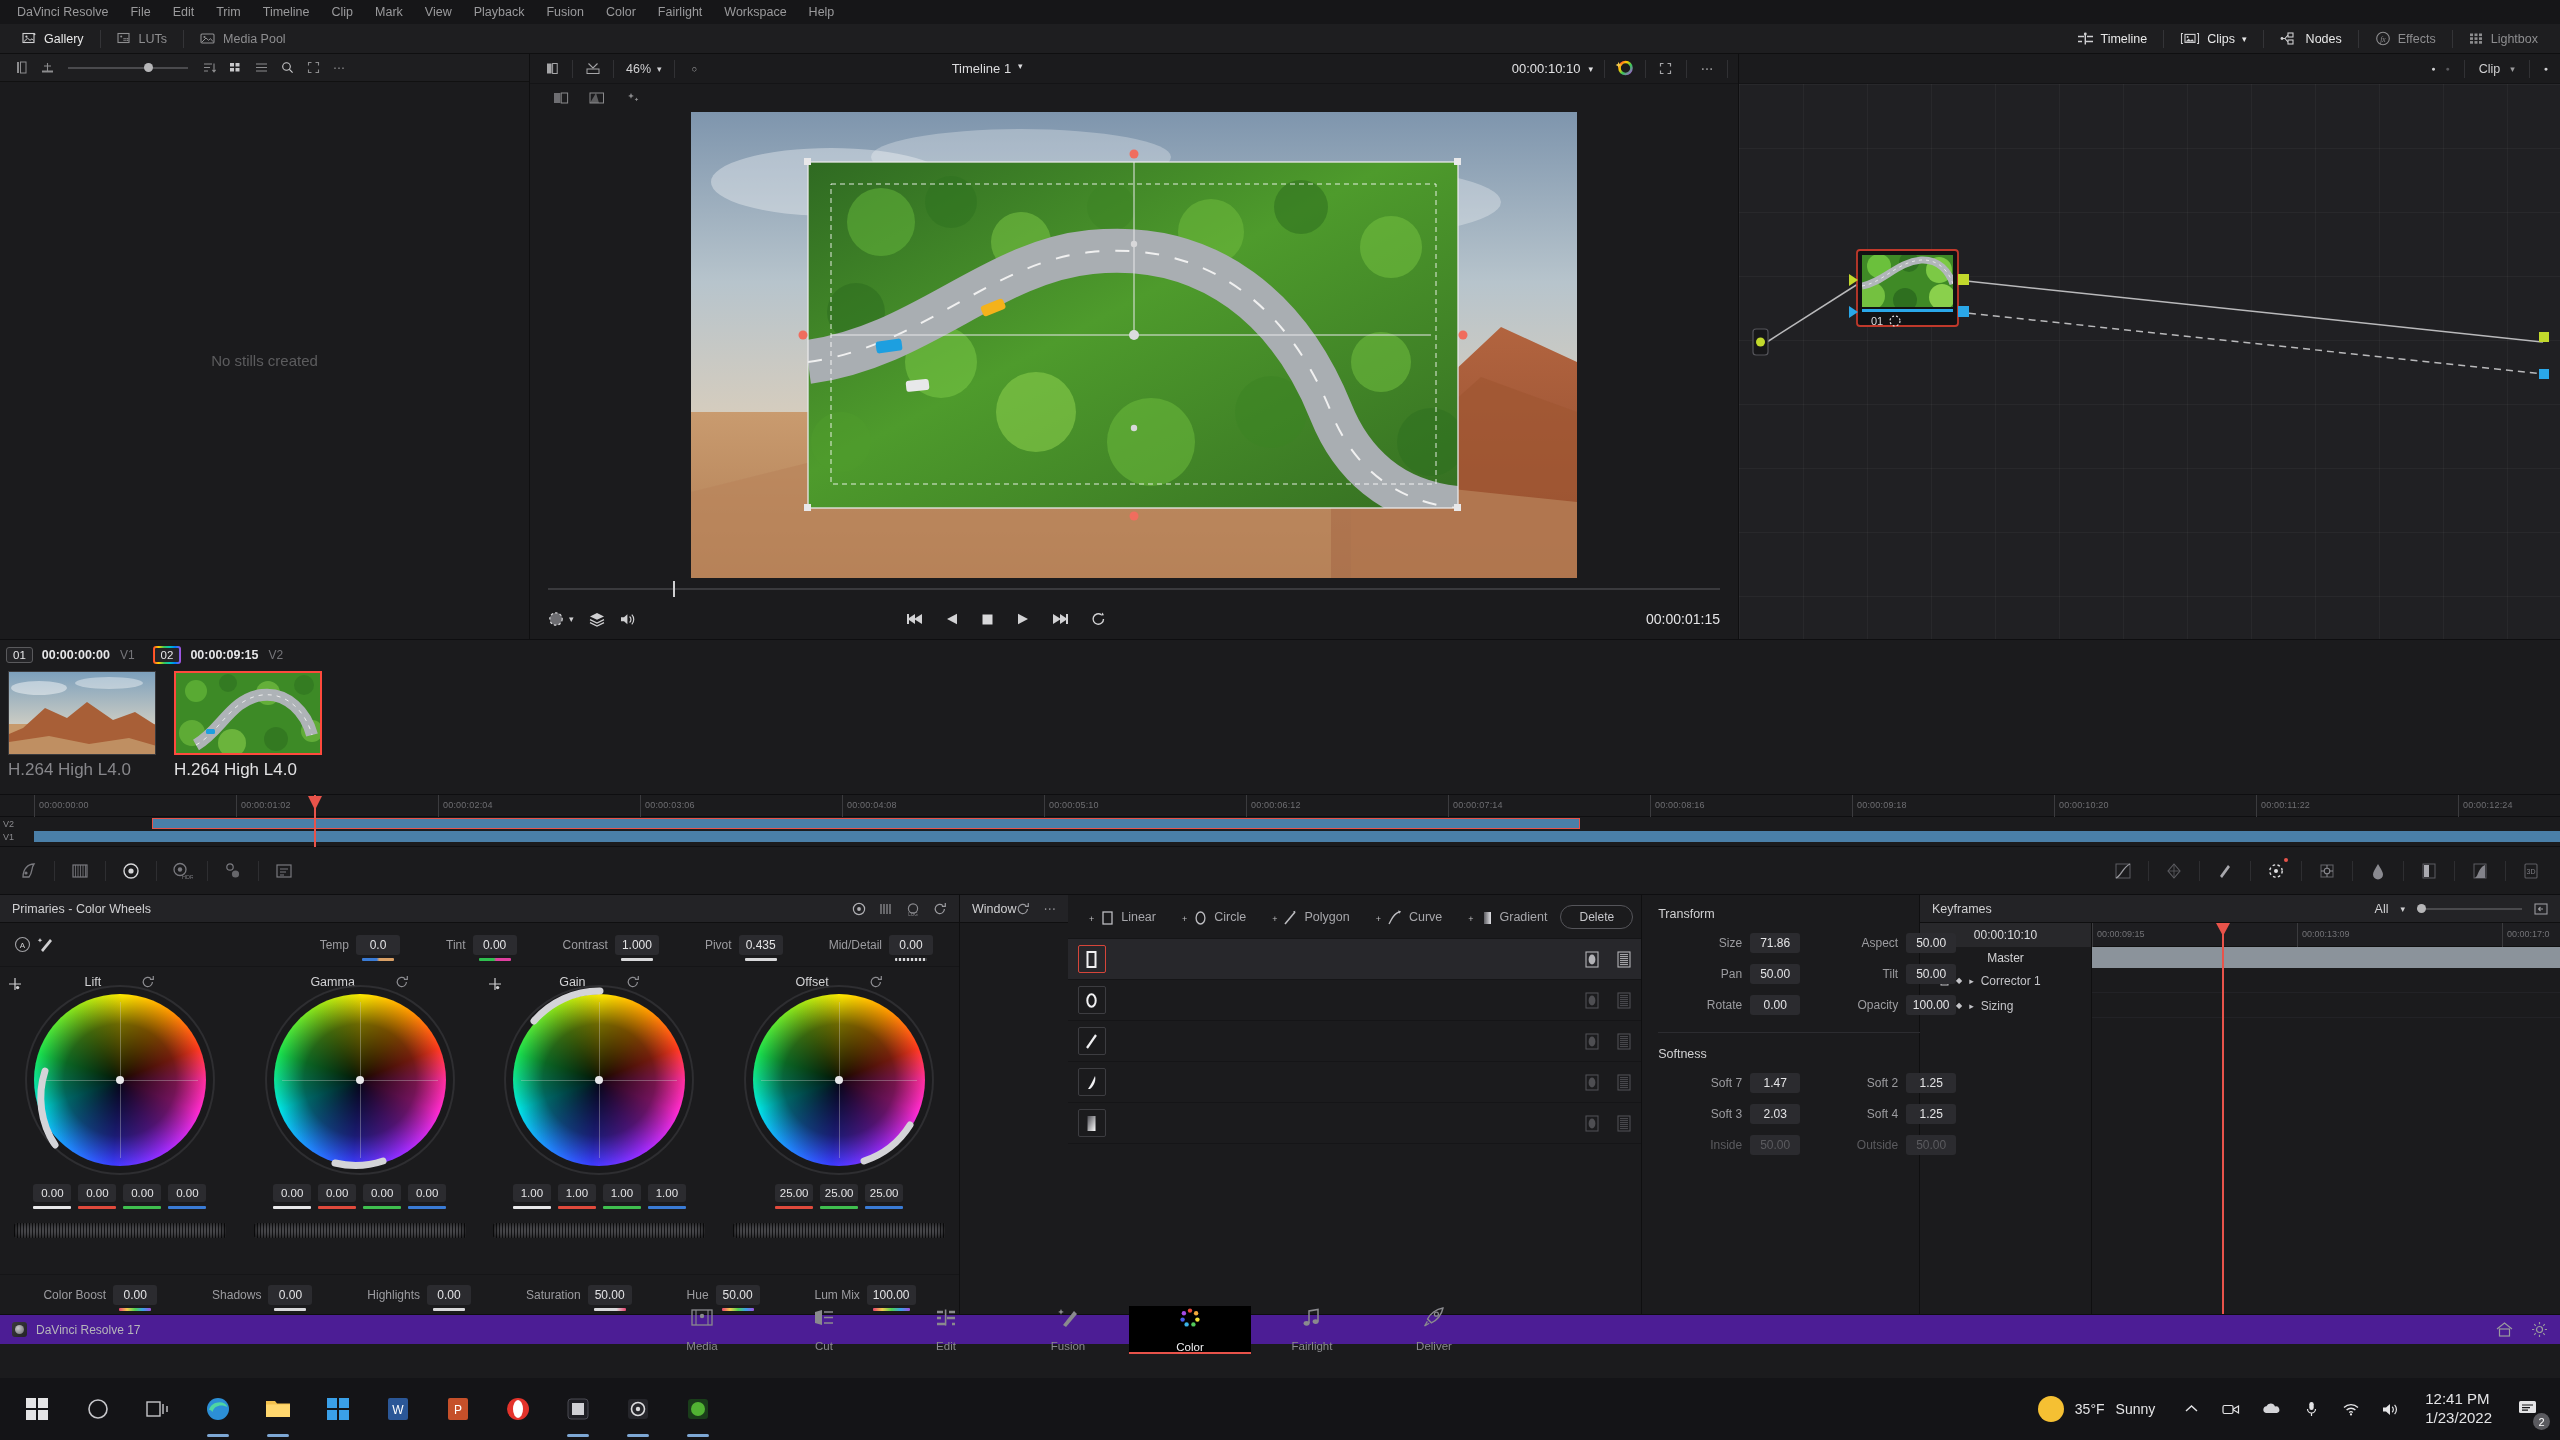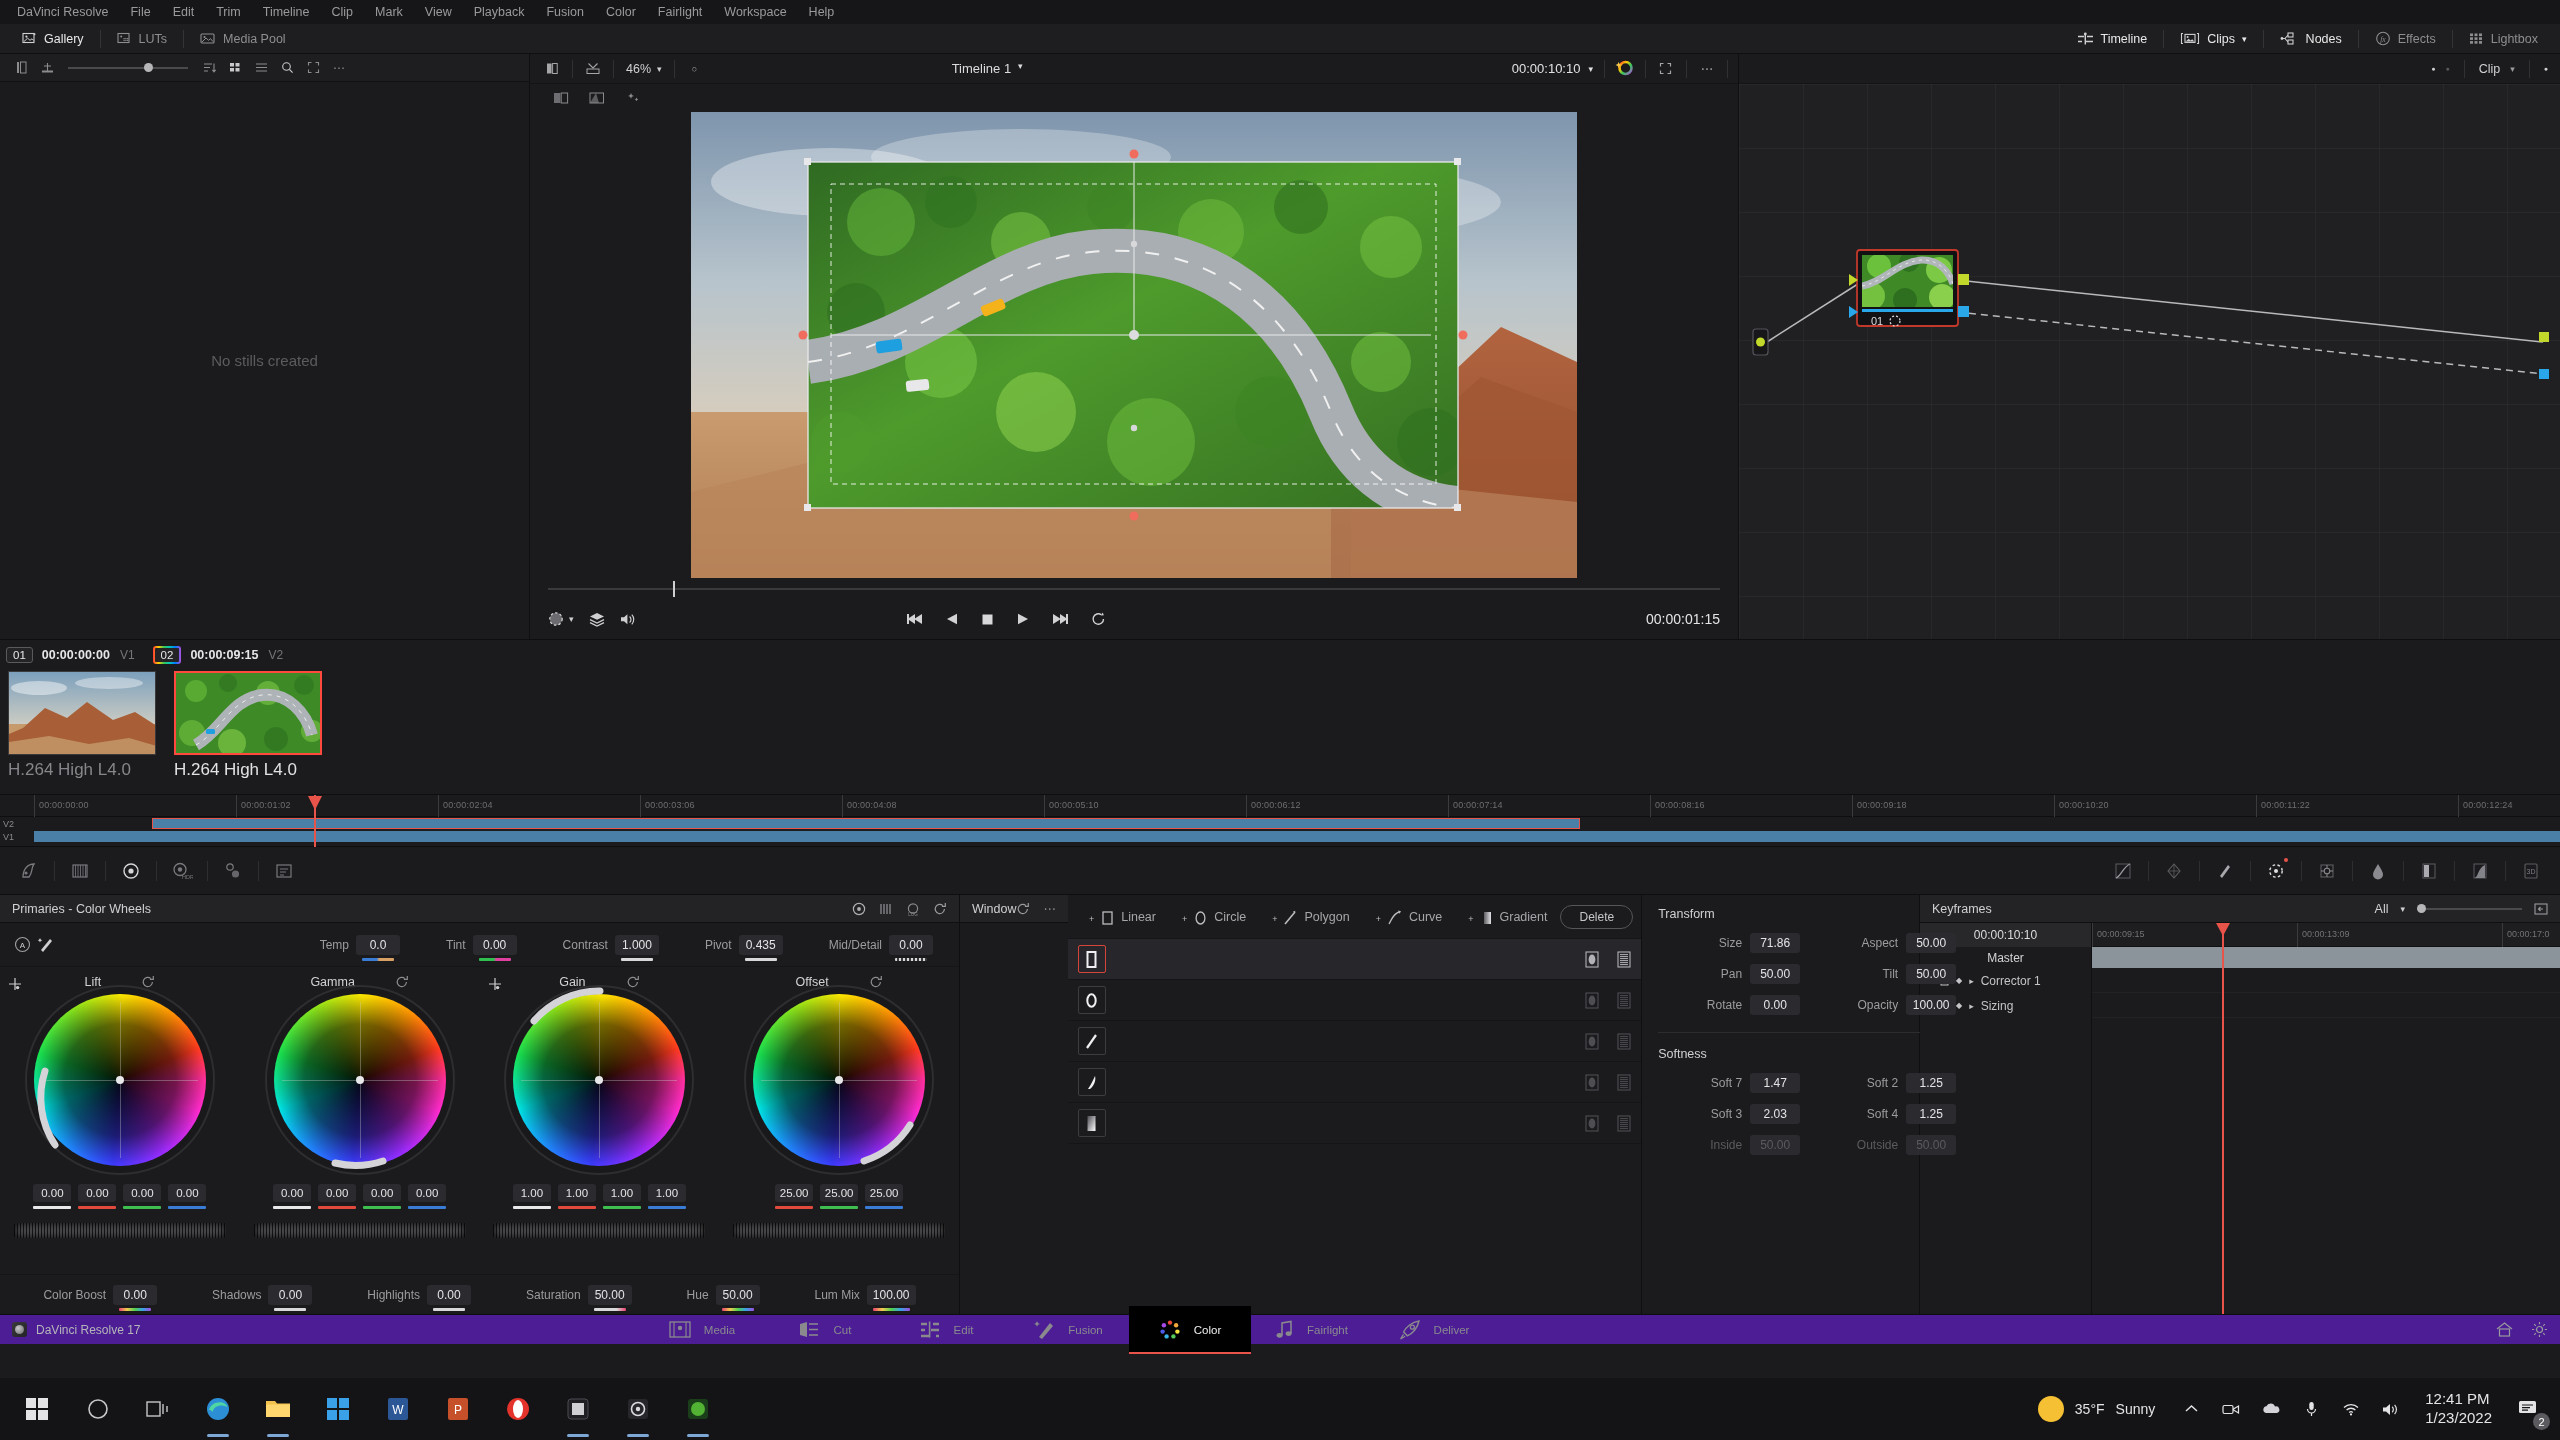--- a/index.html
+++ b/index.html
@@ -225,21 +225,21 @@
      clip-path:polygon(0 0,100% 0,50% 100%);}
 
   
   .statusbar{ height:30px; background:#4c1d95; border-top:1px solid #0e0e10;
      display:flex; align-items:center; padding:0 12px; font-size:12px; color:#b6b6ba;}
   .sb-logo{ width:15px;height:15px;border-radius:3px;margin-right:9px;
      background:linear-gradient(135deg,#3a3a3d,#232326); position:relative; flex:none;}
   .sb-logo:after{content:"";position:absolute;inset:3px;border-radius:50%;
      background:radial-gradient(circle at 35% 35%,#c9c9cb,#6a6a6e);}
   .pages{ margin-left:auto;margin-right:auto; display:flex; align-items:flex-end; gap:0;}
-  .page{ width:122px; height:48px; display:flex;align-items:center;
+  .page{ width:122px; height:48px; display:flex;flex-direction:column;align-items:center;
      justify-content:center; gap:13px; font-size:11.5px; color:#8a8a8e; position:relative;}
   .page.active{ background:#000; color:#f0f0f2;}
   .page.active:after{ content:""; position:absolute;left:0;right:0;bottom:0;height:2px;background:#e8534a;}
   .sb-right{ margin-left:auto; display:flex; align-items:center; gap:18px; color:#9a9a9e;}
 
   
   .taskbar{ position:absolute; left:0; bottom:0; width:2560px; height:62px; background:#141417;
      display:flex; align-items:center; padding-left:6px;}
   .tb-start{ width:62px;height:62px;display:flex;align-items:center;justify-content:center;}
   .tb-search{ width:420px;height:42px;background:#2b2b30; border-radius:2px; display:flex;

